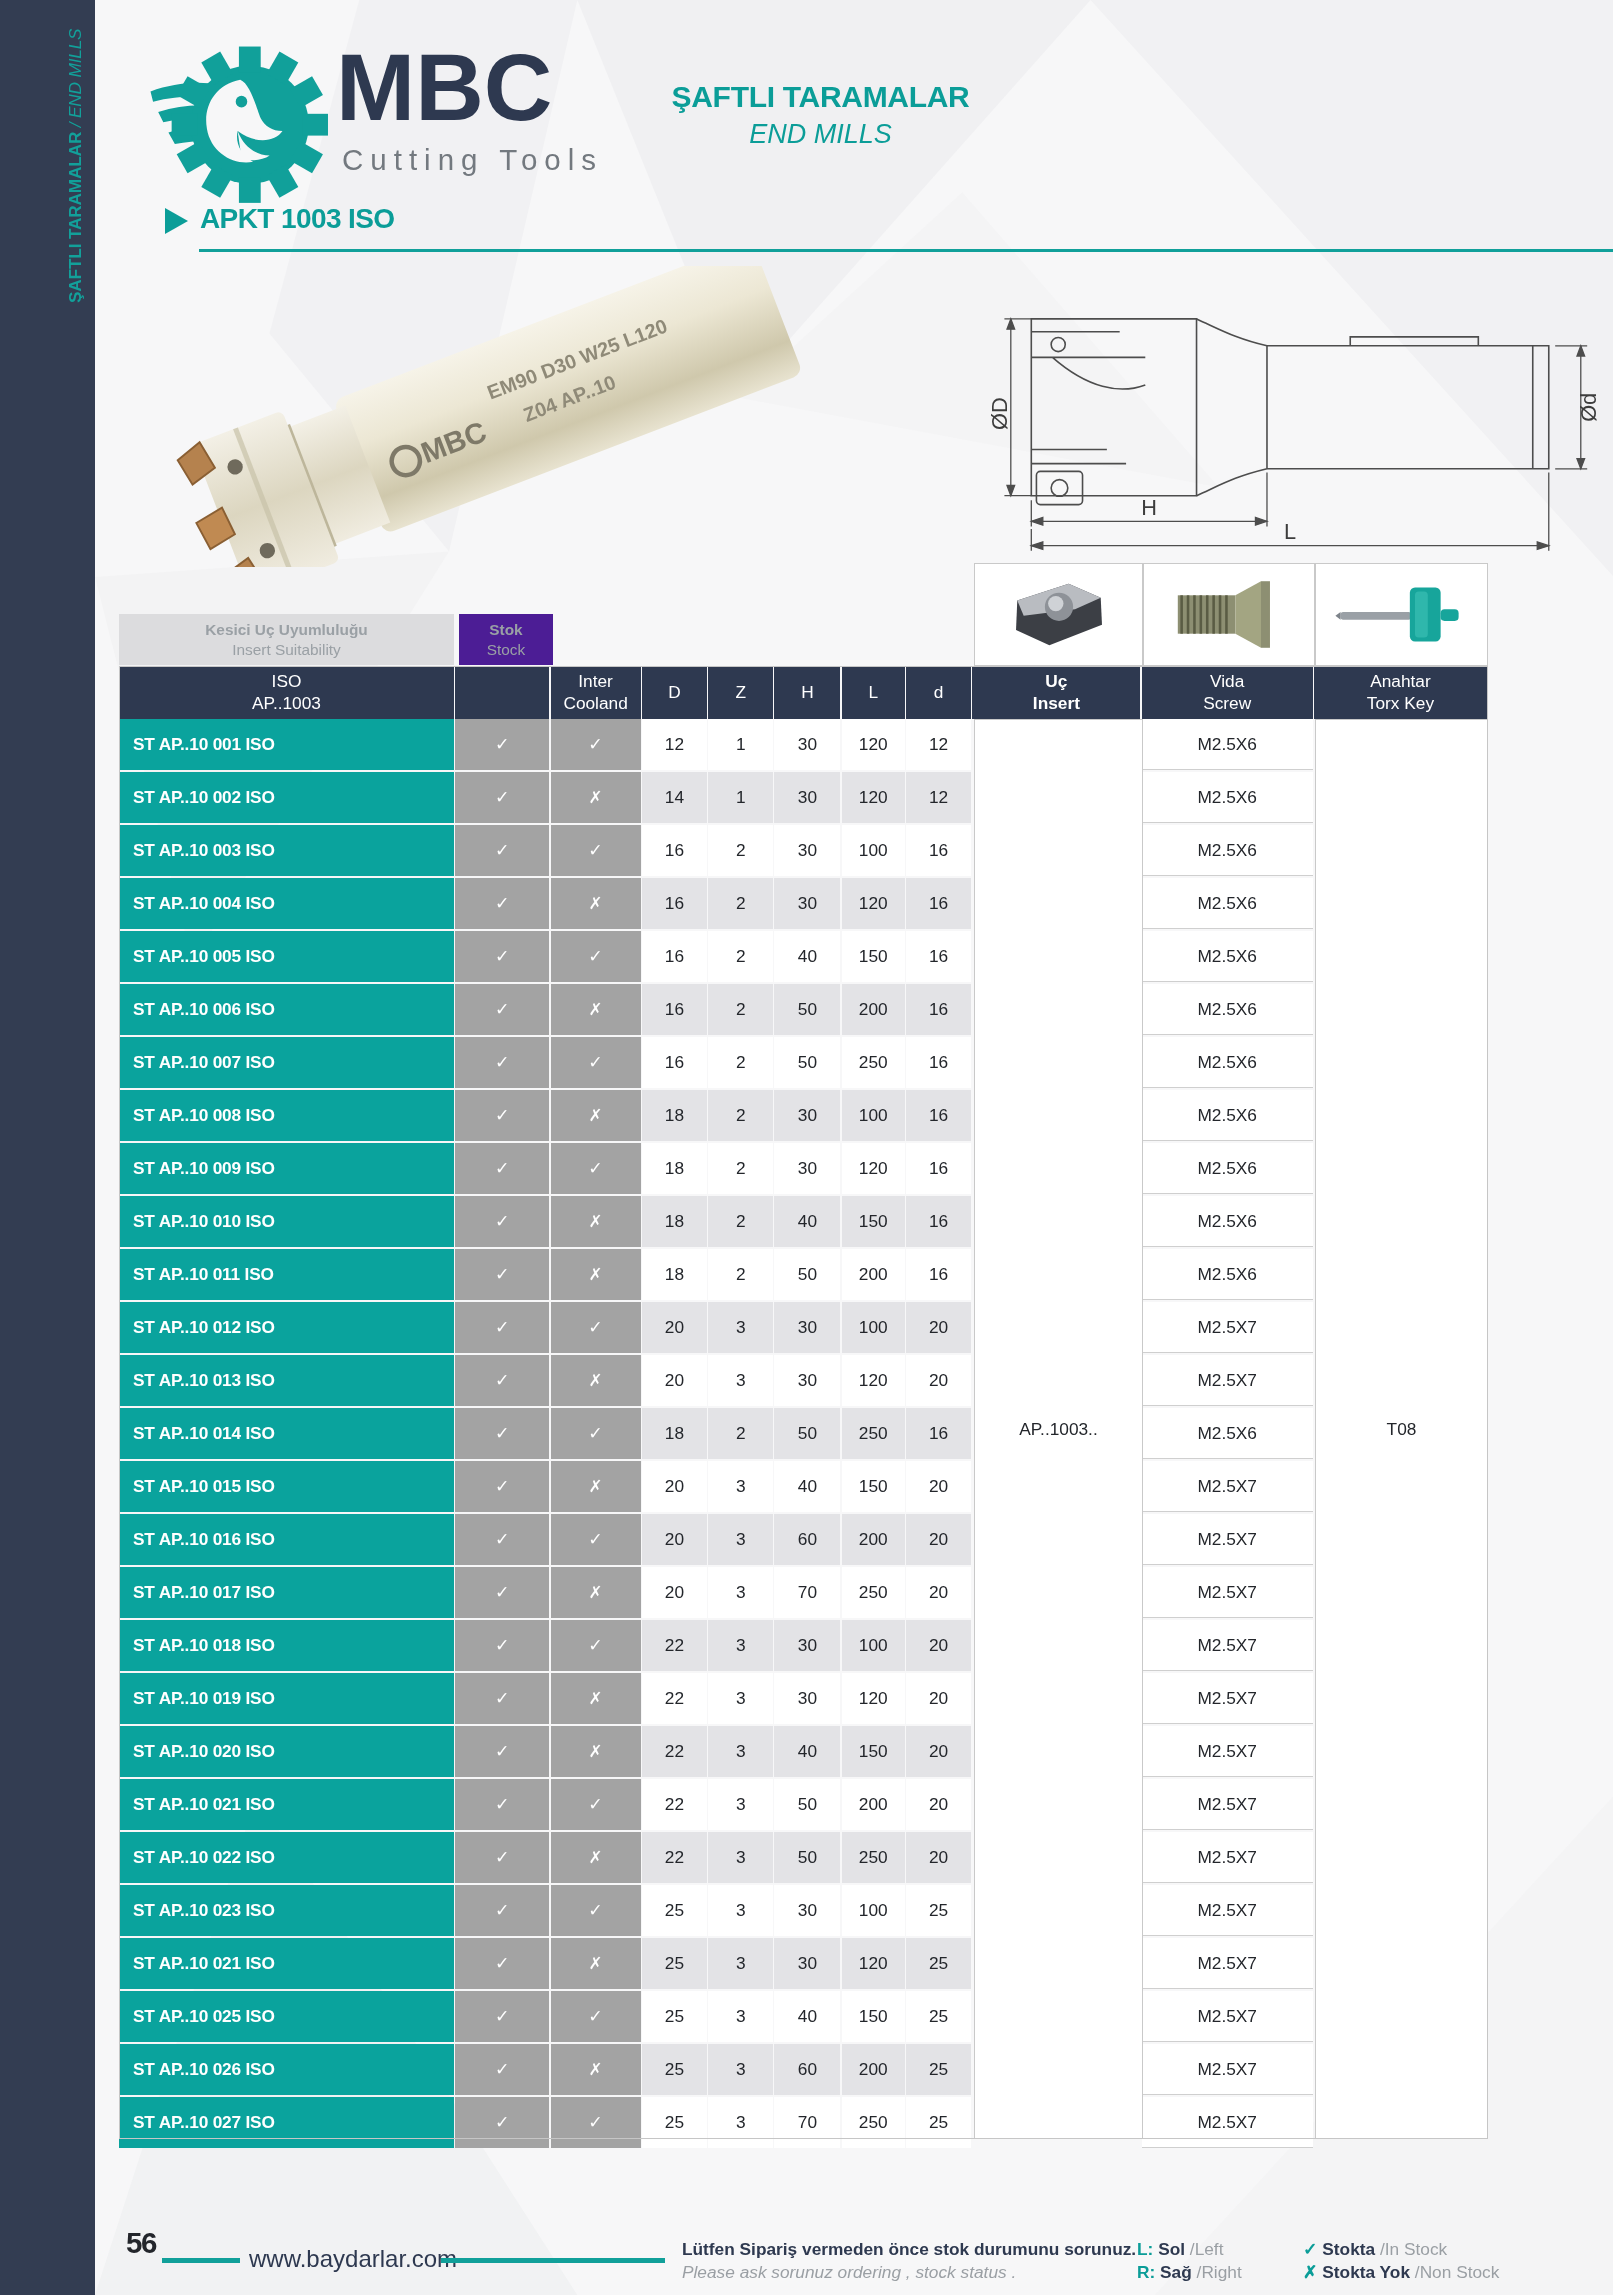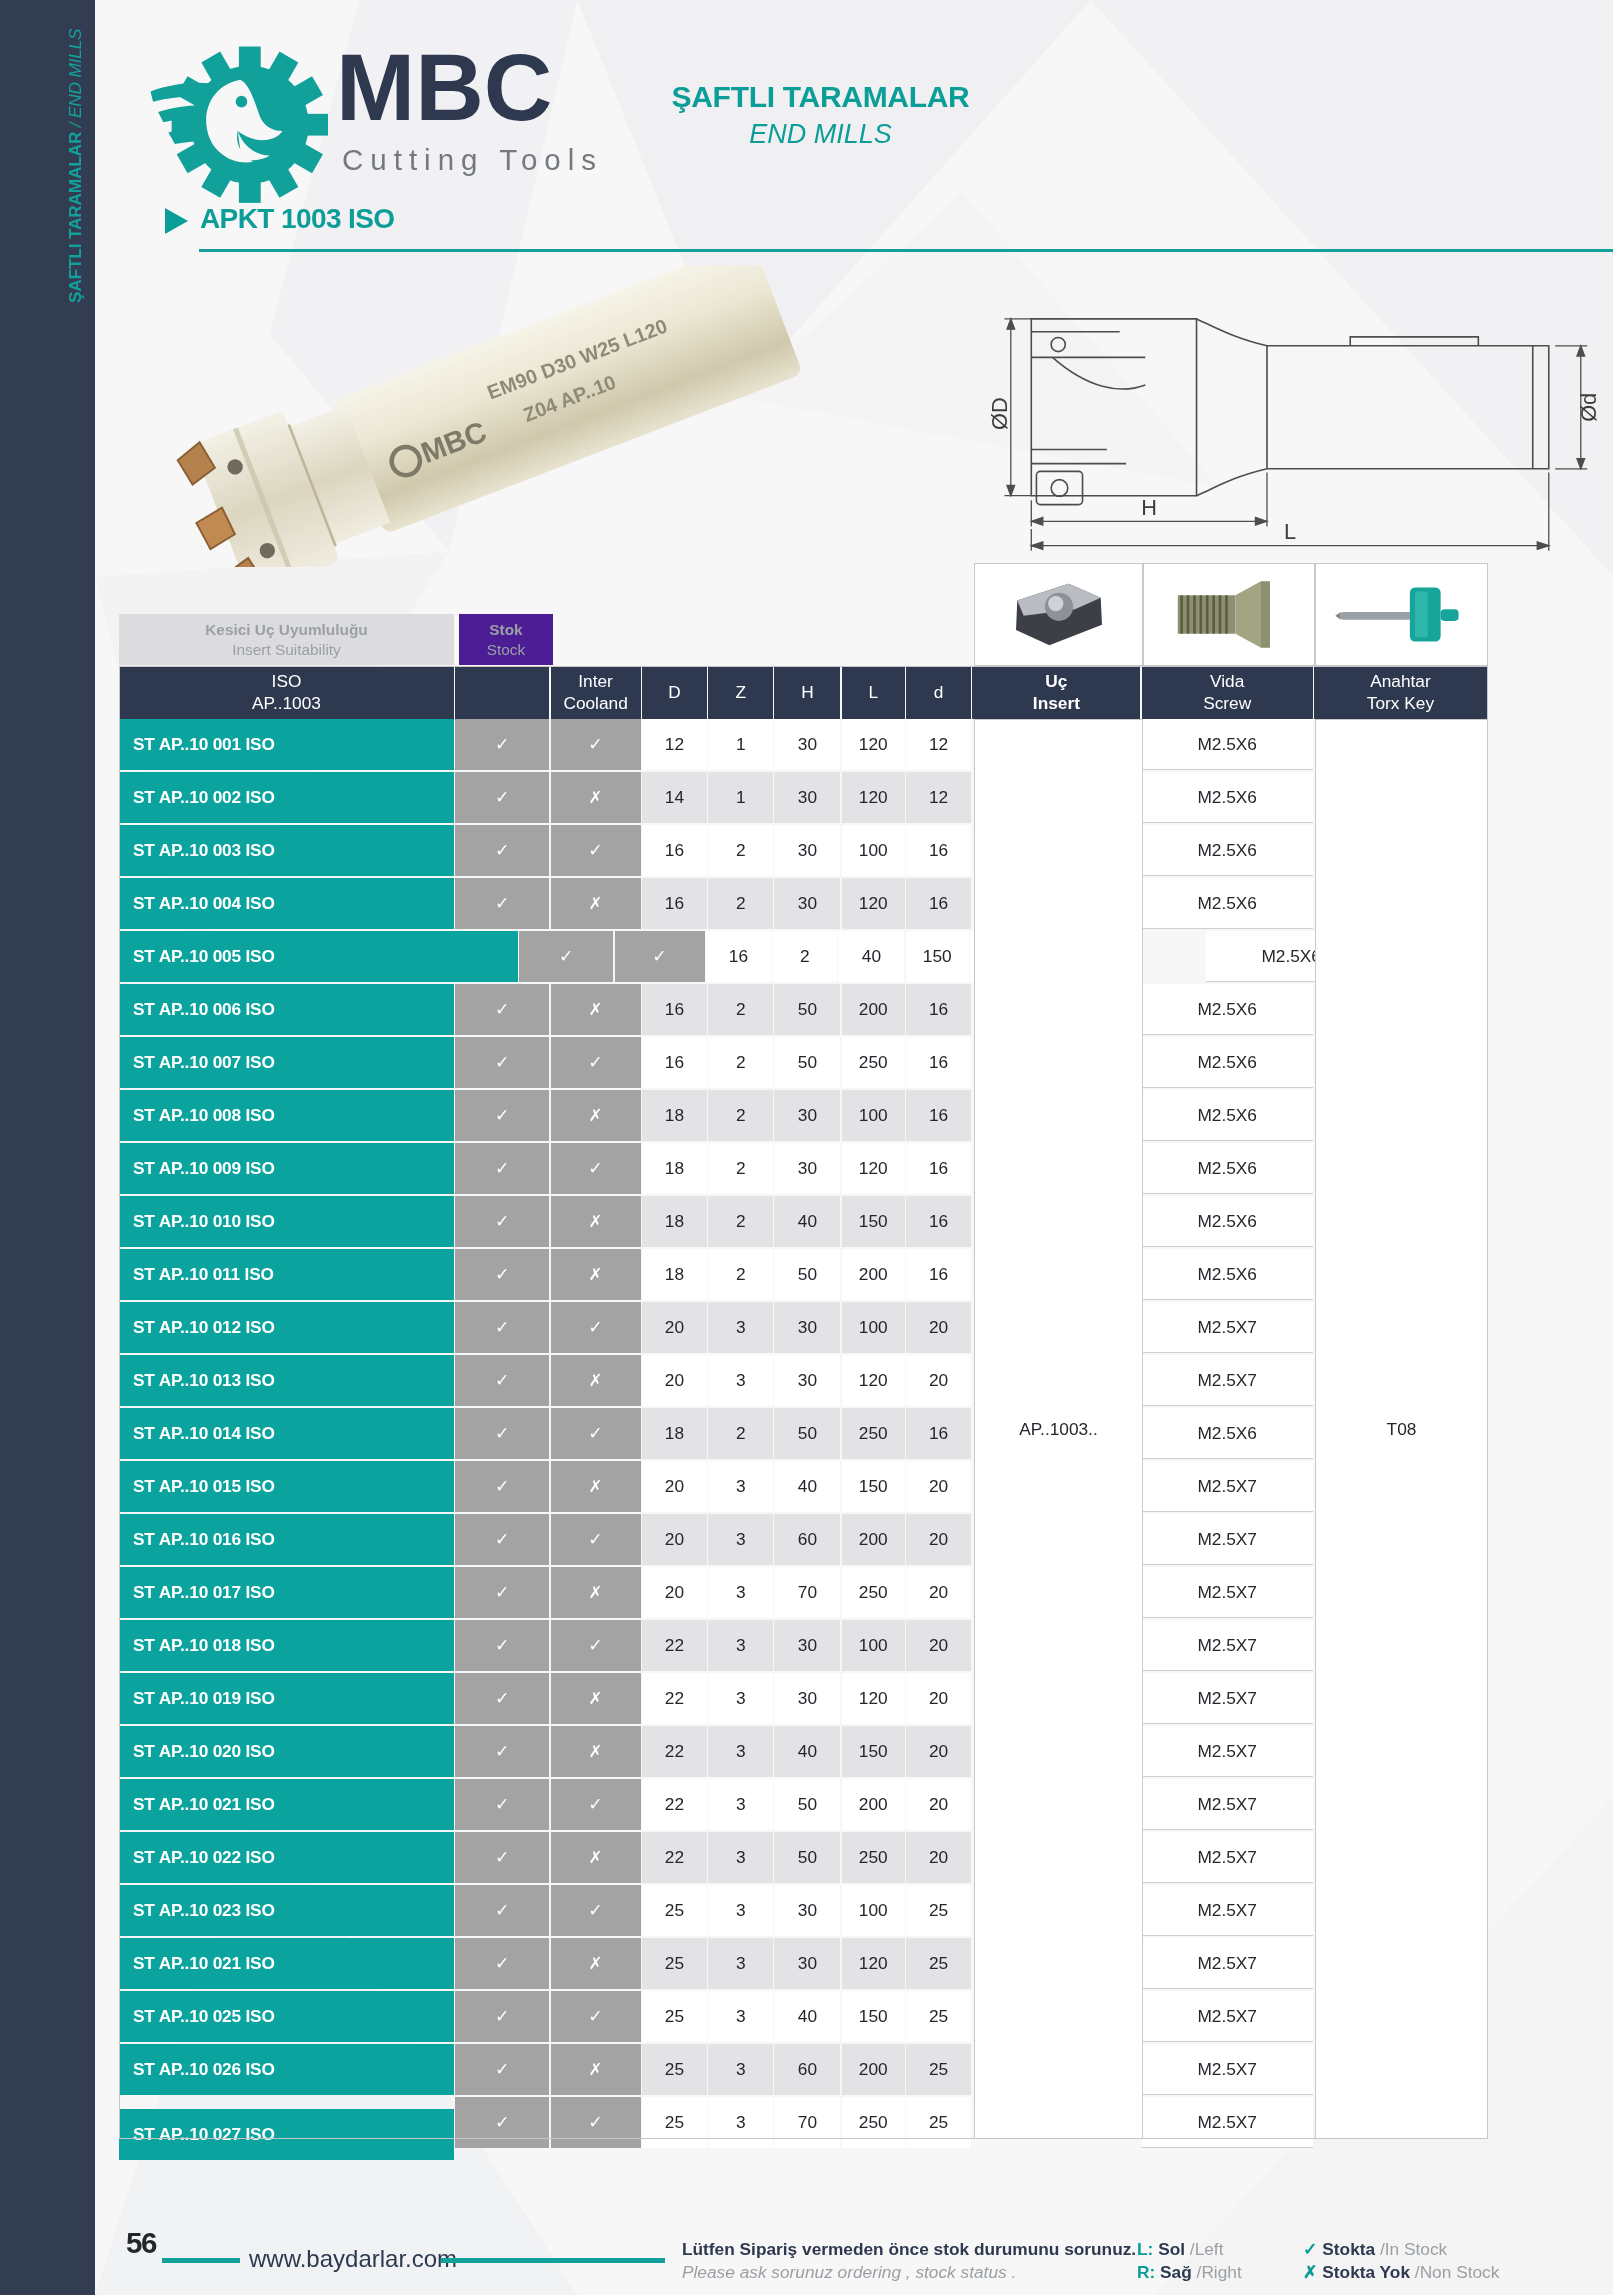--- a/index.html
+++ b/index.html
@@ -443,21 +443,21 @@
           <div class="cell c-num" style="width: 65px;">
             <span>16</span>
           </div>
           <div class="cell c-spacer" style="width: 168px;"></div>
           <div class="cell c-vida" style="width: 171px;">
             <span>M2.5X6</span>
           </div>
           <div class="cell c-spacer" style="width: 173px;"></div>
         </div>
         <div class="row">
-          <div class="cell c-name" style="width: 399px;">
+          <div class="cell c-name" style="width: 335px;">
             <span>ST AP..10 005 ISO</span>
           </div>
           <div class="cell c-gray" style="width: 94px;">
             <span>✓</span>
           </div>
           <div class="cell c-gray" style="width: 90px;">
             <span>✓</span>
           </div>
           <div class="cell c-num" style="width: 65px;">
             <span>16</span>
@@ -1125,21 +1125,21 @@
           <div class="cell c-num" style="width: 65px;">
             <span>25</span>
           </div>
           <div class="cell c-spacer" style="width: 168px;"></div>
           <div class="cell c-vida" style="width: 171px;">
             <span>M2.5X7</span>
           </div>
           <div class="cell c-spacer" style="width: 173px;"></div>
         </div>
         <div class="row">
-          <div class="cell c-name" style="width: 335px; margin-top: 12px;">
+          <div class="cell c-name" style="width: 335px;">
             <span>ST AP..10 027 ISO</span>
           </div>
           <div class="cell c-gray" style="width: 94px;">
             <span>✓</span>
           </div>
           <div class="cell c-gray" style="width: 90px;">
             <span>✓</span>
           </div>
           <div class="cell c-num" style="width: 65px;">
             <span>25</span>

